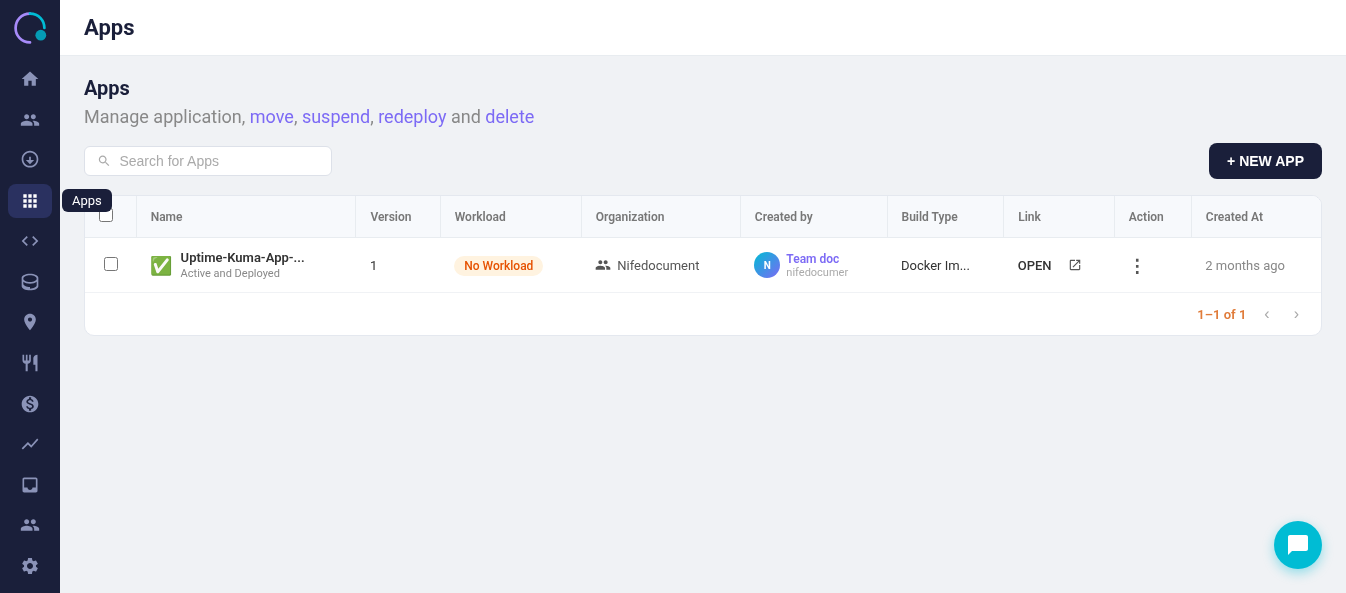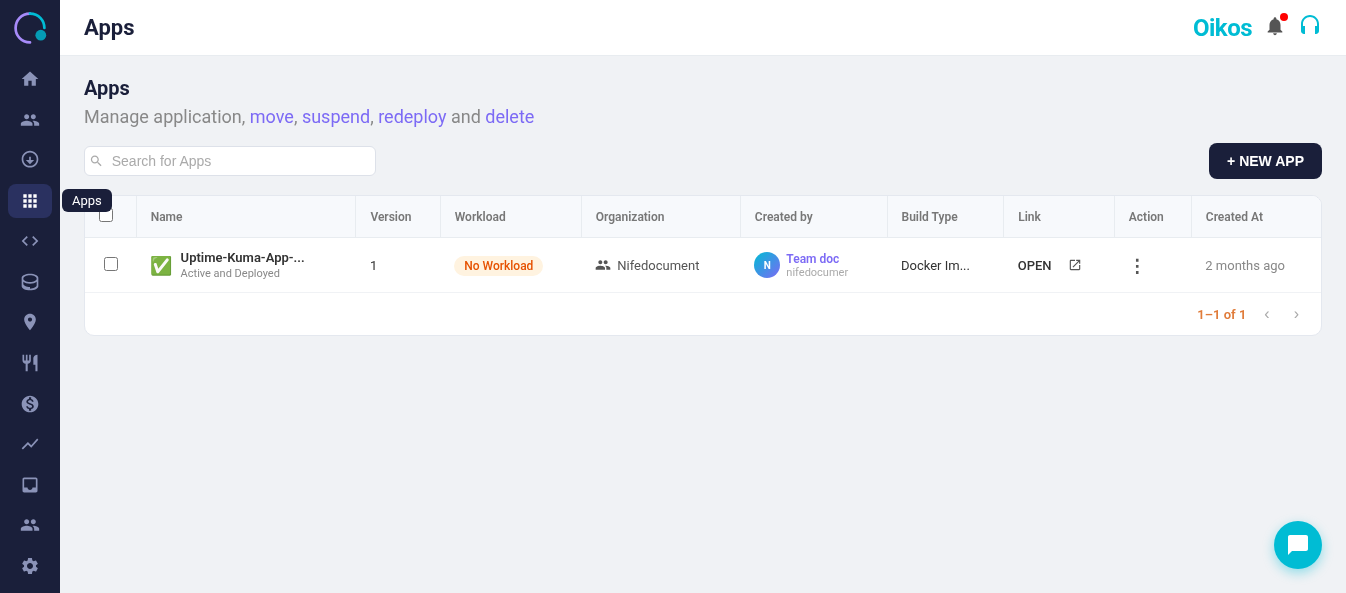--- a/index.html
+++ b/index.html
@@ -125,23 +125,23 @@
       align-items: center;
       justify-content: space-between;
       margin-bottom: 16px;
     }
     .search-box {
       display: flex;
       align-items: center;
       background: #fff;
       border: 1px solid #dde1e9;
       border-radius: 6px;
-      padding: 6px 4px;
+      padding: 6px 12px;
       gap: 8px;
-      width: 292px;
+      width: 248px;
     }
     .search-box input {
       border: none;
       outline: none;
       font-size: 14px;
       color: #555;
       background: transparent;
       width: 100%;
     }
     .search-box input::placeholder { color: #aaa; }
@@ -369,34 +369,20 @@
     <svg viewBox="0 0 24 24" fill="currentColor">
         <path d="M19.14,12.94c0.04-0.3,0.06-0.61,0.06-0.94c0-0.32-0.02-0.64-0.07-0.94l2.03-1.58c0.18-0.14,0.23-0.41,0.12-0.61 l-1.92-3.32c-0.12-0.22-0.37-0.29-0.59-0.22l-2.39,0.96c-0.5-0.38-1.03-0.7-1.62-0.94L14.4,2.81c-0.04-0.24-0.24-0.41-0.48-0.41 h-3.84c-0.24,0-0.43,0.17-0.47,0.41L9.25,5.35C8.66,5.59,8.12,5.92,7.63,6.29L5.24,5.33c-0.22-0.08-0.47,0-0.59,0.22L2.74,8.87 C2.62,9.08,2.66,9.34,2.86,9.48l2.03,1.58C4.84,11.36,4.8,11.69,4.8,12s0.02,0.64,0.07,0.94l-2.03,1.58 c-0.18,0.14-0.23,0.41-0.12,0.61l1.92,3.32c0.12,0.22,0.37,0.29,0.59,0.22l2.39-0.96c0.5,0.38,1.03,0.7,1.62,0.94l0.36,2.54 c0.05,0.24,0.24,0.41,0.48,0.41h3.84c0.24,0,0.44-0.17,0.47-0.41l0.36-2.54c0.59-0.24,1.13-0.56,1.62-0.94l2.39,0.96 c0.22,0.08,0.47,0,0.59-0.22l1.92-3.32c0.12-0.22,0.07-0.47-0.12-0.61L19.14,12.94z M12,15.6c-1.98,0-3.6-1.62-3.6-3.6 s1.62-3.6,3.6-3.6s3.6,1.62,3.6,3.6S13.98,15.6,12,15.6z"></path>
       </svg>
   </div>
 </div>
 
 <div class="main">
 
   <div class="header">
     <div class="header-title">Apps</div>
-    <div class="header-right">
-      <div class="brand-name">Oikos</div>
-      <div class="notif-icon">
-        <svg width="22" height="22" viewBox="0 0 24 24" fill="#555">
-            <path d="M12 22c1.1 0 2-.9 2-2h-4c0 1.1.9 2 2 2zm6-6v-5c0-3.07-1.64-5.64-4.5-6.32V4c0-.83-.67-1.5-1.5-1.5s-1.5.67-1.5 1.5v.68C7.63 5.36 6 7.92 6 11v5l-2 2v1h16v-1l-2-2z"></path>
-          </svg>
-        <div class="notif-dot"></div>
-      </div>
-      <div class="headset-icon">
-        <svg width="24" height="24" viewBox="0 0 24 24" fill="#00bcd4">
-            <path d="M12 1c-4.97 0-9 4.03-9 9v7c0 1.66 1.34 3 3 3h1v-8H5v-2c0-3.87 3.13-7 7-7s7 3.13 7 7v2h-2v8h1c1.66 0 3-1.34 3-3v-7c0-4.97-4.03-9-9-9z"></path>
-          </svg>
-      </div>
-    </div>
   </div>
 
   <div class="content">
     <div class="page-title">Apps</div>
     <div class="page-subtitle">
       Manage application, <span>move</span>, <span>suspend</span>, <span>redeploy</span> and <span>delete</span>
     </div>
 
     <div class="toolbar">
       <div class="search-box">

